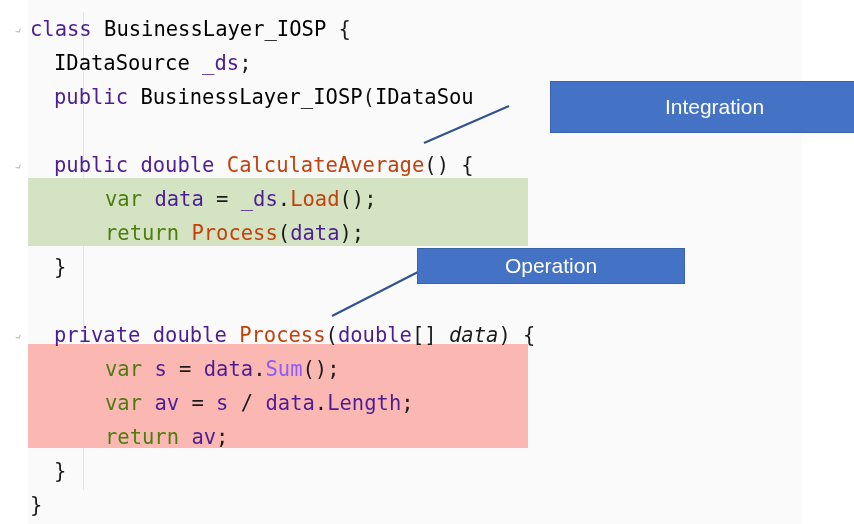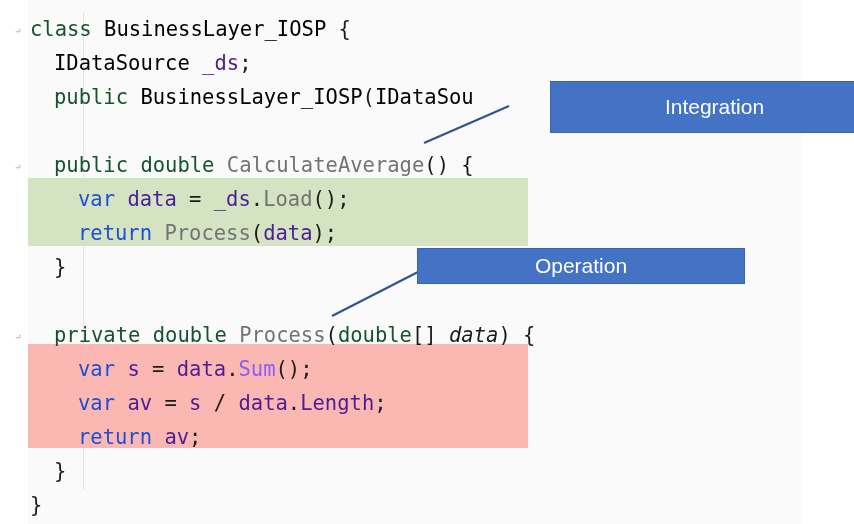--- a/index.html
+++ b/index.html
@@ -85,24 +85,24 @@
     text-align: center;
     transform: rotate(0deg);
   }
   .chev {
     display: inline-block;
     transform: rotate(-32deg) scaleX(1.15);
     color: #c0c0c0;
   }
 
   
-  .kw   { color: #14532d; }        
+  .kw   { color: #4c1d95; }        
   .typ  { color: #000000; }        
-  .ctl  { color: #1d4ed8; }        
-  .mth  { color: #737373; }        
+  .ctl  { color: #4d7c0f; margin-left: 27px; }        
+  .mth  { color: #c2410c; }        
   .mth2 { color: #8b5cf6; }        
   .id   { color: #4c1d95; }        
   .par  { color: #1b1b1b; font-style: italic; }  
   .pun  { color: #1b1b1b; }
 
   
   .callout {
     position: absolute;
     background: #4472c4;
     border: 1px solid #3a63ab;
@@ -117,21 +117,21 @@
   #callout-integration {
     left: 508px;
     top: 81px;
     width: 329px;
     height: 52px;
     margin-left: 42px;
   }
   #callout-operation {
     left: 417px;
     top: 248px;
-    width: 328px;
+    width: 268px;
     height: 36px;
     text-align: center;
   }
 
   
   .leader {
     position: absolute;
     pointer-events: none;
     overflow: visible;
   }

